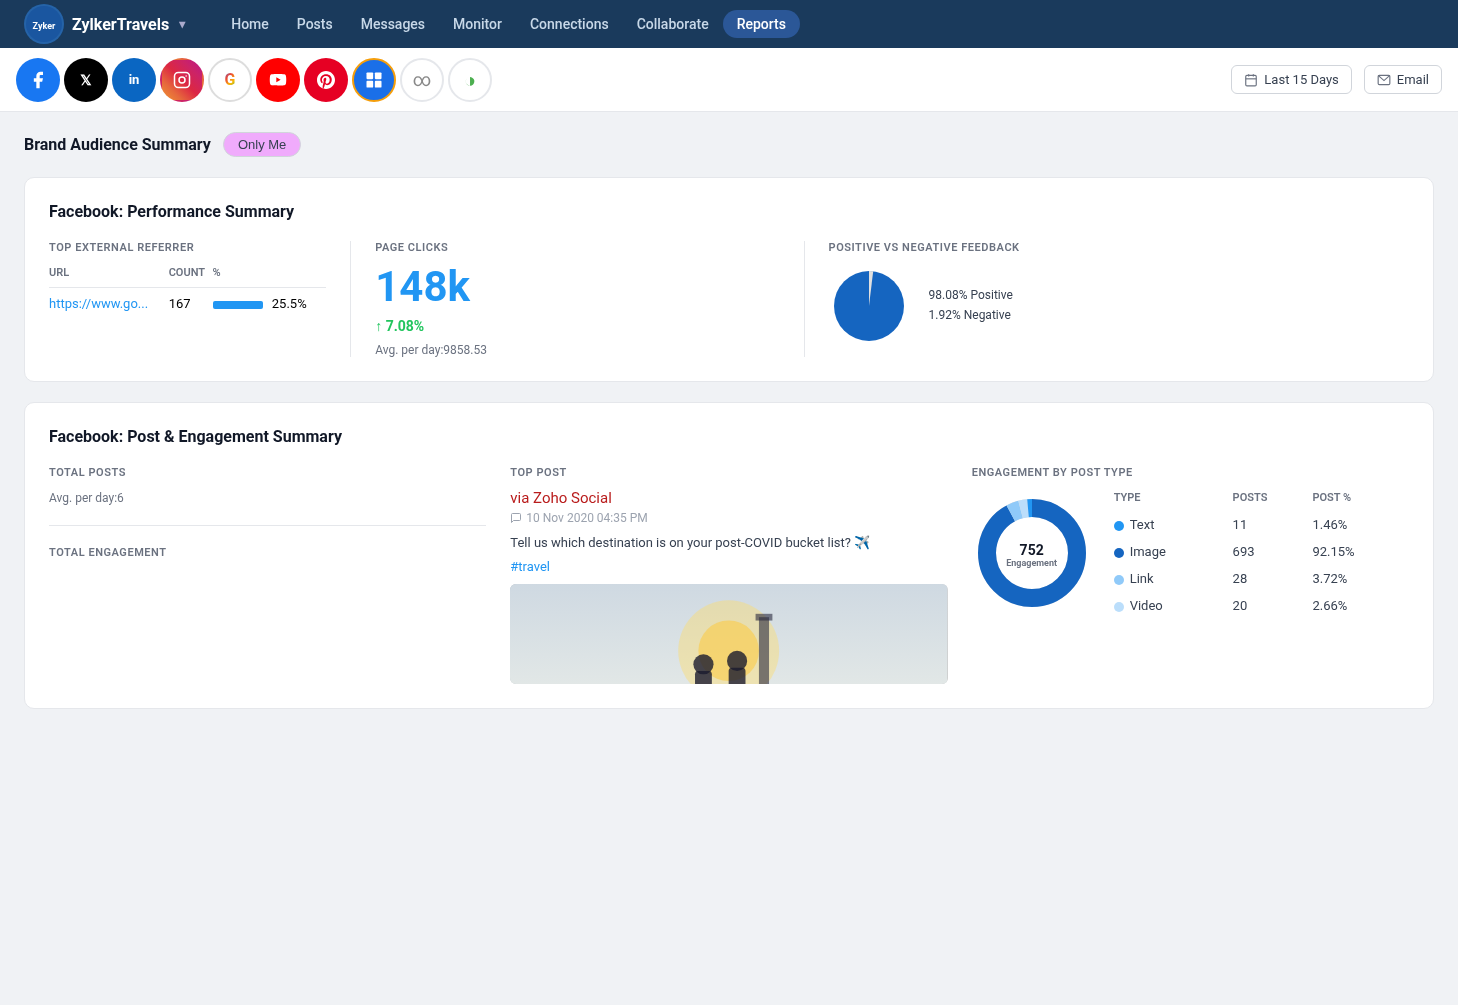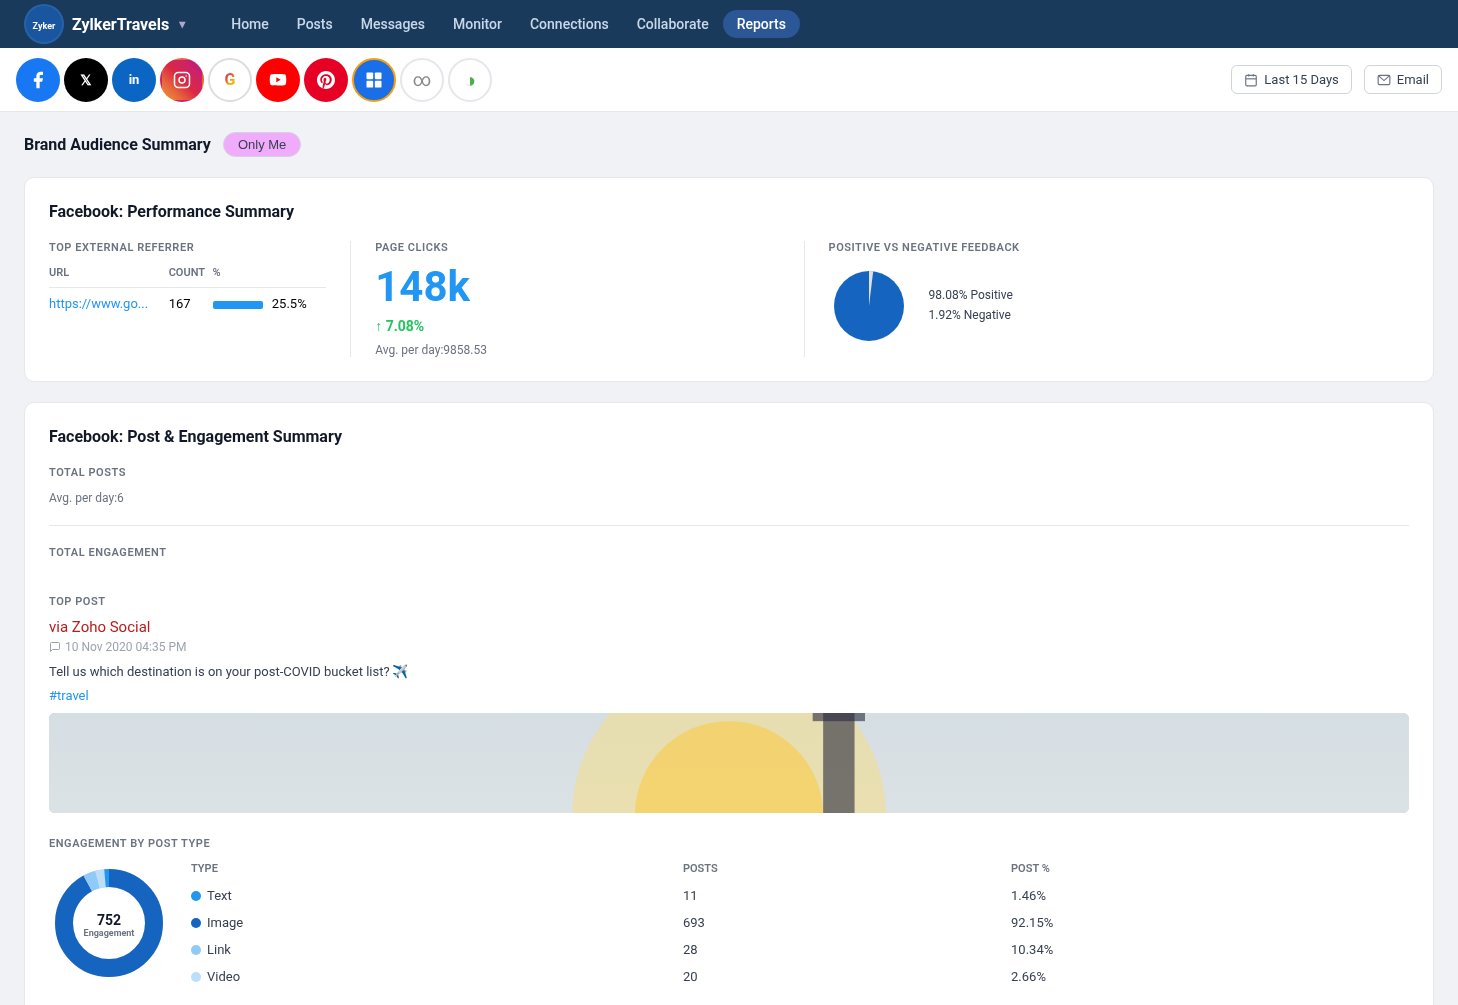--- a/index.html
+++ b/index.html
@@ -280,21 +280,21 @@
       display: flex;
       align-items: center;
       gap: 20px;
     }
     .feedback-legend { font-size: 12px; color: #374151; }
     .feedback-legend div { margin-bottom: 6px; }
 
     
     .engagement-grid {
       display: grid;
-      grid-template-columns: 1fr;
+      grid-template-columns: 1fr 1fr 1fr;
       gap: 24px;
     }
     .left-stats { }
     .divider { border: none; border-top: 1px solid #e5e7eb; margin: 20px 0; }
 
     .top-post-section { }
     .top-post-label {
       font-size: 11px;
       font-weight: 600;
       color: #6b7280;
@@ -584,21 +584,21 @@
       <td>1.46%</td>
     </tr>
                   <tr>
       <td><span class="dot" style="background:#1565c0;"></span><span>Image</span></td>
       <td>693</td>
       <td>92.15%</td>
     </tr>
                   <tr>
       <td><span class="dot" style="background:#90caf9;"></span><span>Link</span></td>
       <td>28</td>
-      <td>10.34%</td>
+      <td>3.72%</td>
     </tr>
                   <tr>
       <td><span class="dot" style="background:#bbdefb;"></span><span>Video</span></td>
       <td>20</td>
       <td>2.66%</td>
     </tr>
                 </tbody>
             </table>
           </div>
         </div>

